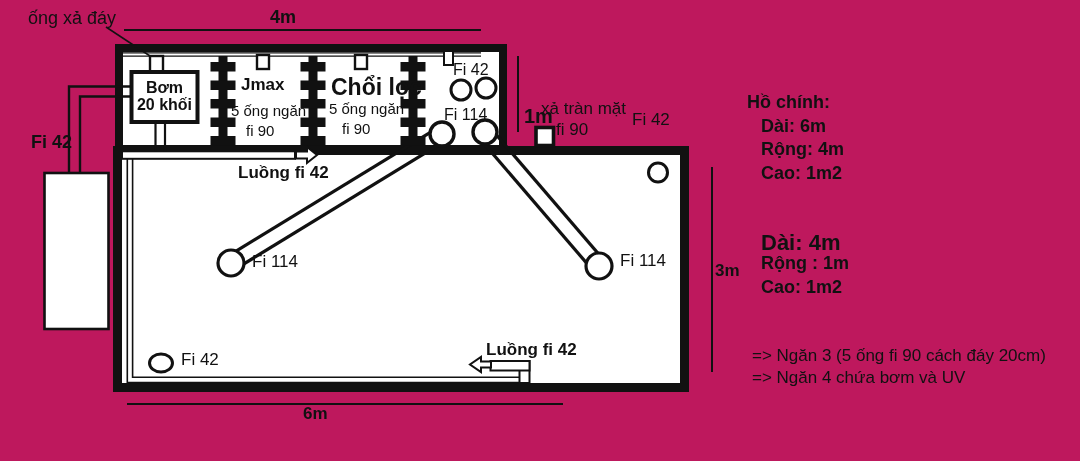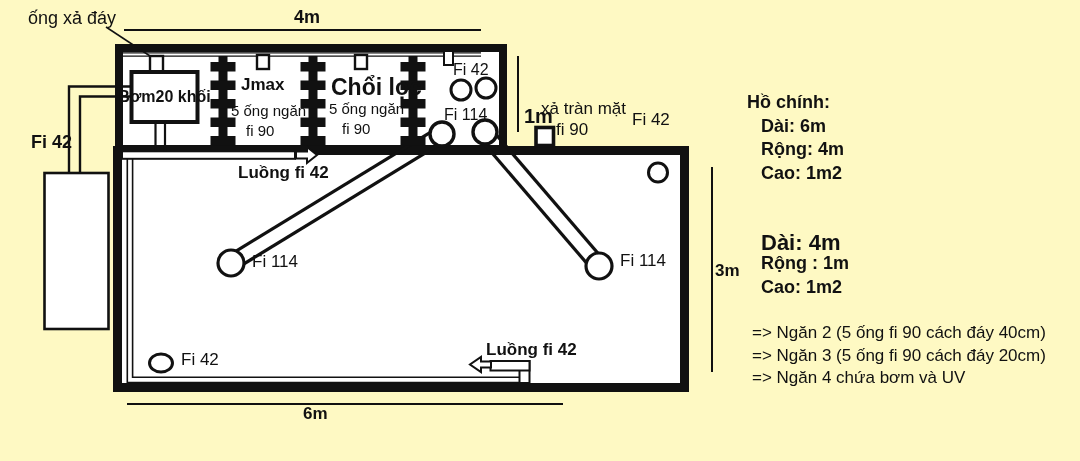--- a/index.html
+++ b/index.html
@@ -1,24 +1,24 @@
 <!DOCTYPE html>
 <html><head>
 <meta charset="utf-8">
 <style>
   html,body{margin:0;padding:0;background:#ffffff;}
   .stage{
-    position:relative;width:1080px;height:461px;background:#fef9c3;overflow:hidden;
+    position:relative;width:1080px;height:461px;background:#be185d;overflow:hidden;
     font-family:"Liberation Sans","DejaVu Sans",sans-serif;color:#111111;
   }
   .stage svg{position:absolute;left:0;top:0;}
   .lb{position:absolute;white-space:nowrap;line-height:1.06;font-size:17px;color:#111111;z-index:2;}
   .b{font-weight:700;}
   .ctr{text-align:center;}
-  .pump-text{display:flex;flex-direction:row;align-items:center;justify-content:center;}
+  .pump-text{display:flex;flex-direction:column;align-items:center;justify-content:center;}
 </style>
 </head>
 <body>
 
 <div class="stage">
 
   <svg width="1080" height="461" viewBox="0 0 1080 461">
 
     <g stroke="#111">
       <line x1="124" y1="30" x2="481" y2="30" stroke-width="2"></line>
@@ -107,21 +107,21 @@
 
     <ellipse cx="161" cy="363" rx="11.5" ry="9" fill="#ffffff" stroke="#111" stroke-width="3"></ellipse>
 
     <rect x="519.5" y="361" width="10" height="22" fill="#ffffff" stroke="#111" stroke-width="2"></rect>
     <rect x="490.5" y="361" width="39" height="9.5" fill="#ffffff" stroke="#111" stroke-width="2"></rect>
     <polygon points="491,361.5 481,361.5 481,357 470,364.5 481,372 481,367.5 491,367.5" fill="#ffffff" stroke="#111" stroke-width="2"></polygon>
   </svg>
 
   <div class="lb" style="left:28px;top:9px;font-size:18px;">ống xả đáy</div>
 
-  <div class="lb b" style="left:270px;top:8px;font-size:18px;margin-left:24px;">4m</div>
+  <div class="lb b" style="left:270px;top:8px;font-size:18px;">4m</div>
 
   <div class="lb b" style="left:31px;top:133px;font-size:18px;">Fi 42</div>
 
   <div class="lb b pump-text ctr" style="left:133px;top:74px;width:63px;height:46px;font-size:16px;">
     <span>Bơm</span>
     <span>20 khối</span>
   </div>
 
   <div class="lb b" style="left:241px;top:76px;font-size:17px;">Jmax</div>
   <div class="lb" style="left:231px;top:103px;font-size:15px;">5 ống ngăn</div>
@@ -157,17 +157,16 @@
 
   <div class="lb b" style="left:747px;top:93px;font-size:18px;">Hồ chính:</div>
   <div class="lb b" style="left:761px;top:117px;font-size:18px;">Dài: 6m</div>
   <div class="lb b" style="left:761px;top:140px;font-size:18px;">Rộng: 4m</div>
   <div class="lb b" style="left:761px;top:164px;font-size:18px;">Cao: 1m2</div>
 
   <div class="lb b" style="left:761px;top:231px;font-size:22px;">Dài: 4m</div>
   <div class="lb b" style="left:761px;top:254px;font-size:18px;">Rộng : 1m</div>
   <div class="lb b" style="left:761px;top:278px;font-size:18px;">Cao: 1m2</div>
 
-  <div class="lb" style="left:752px;top:324px;">=&gt; Ngăn 2 (5 ống fi 90 cách đáy 40cm)</div>
   <div class="lb" style="left:752px;top:347px;">=&gt; Ngăn 3 (5 ống fi 90 cách đáy 20cm)</div>
   <div class="lb" style="left:752px;top:369px;">=&gt; Ngăn 4 chứa bơm và UV</div>
 
 </div>
 
 </body></html>

